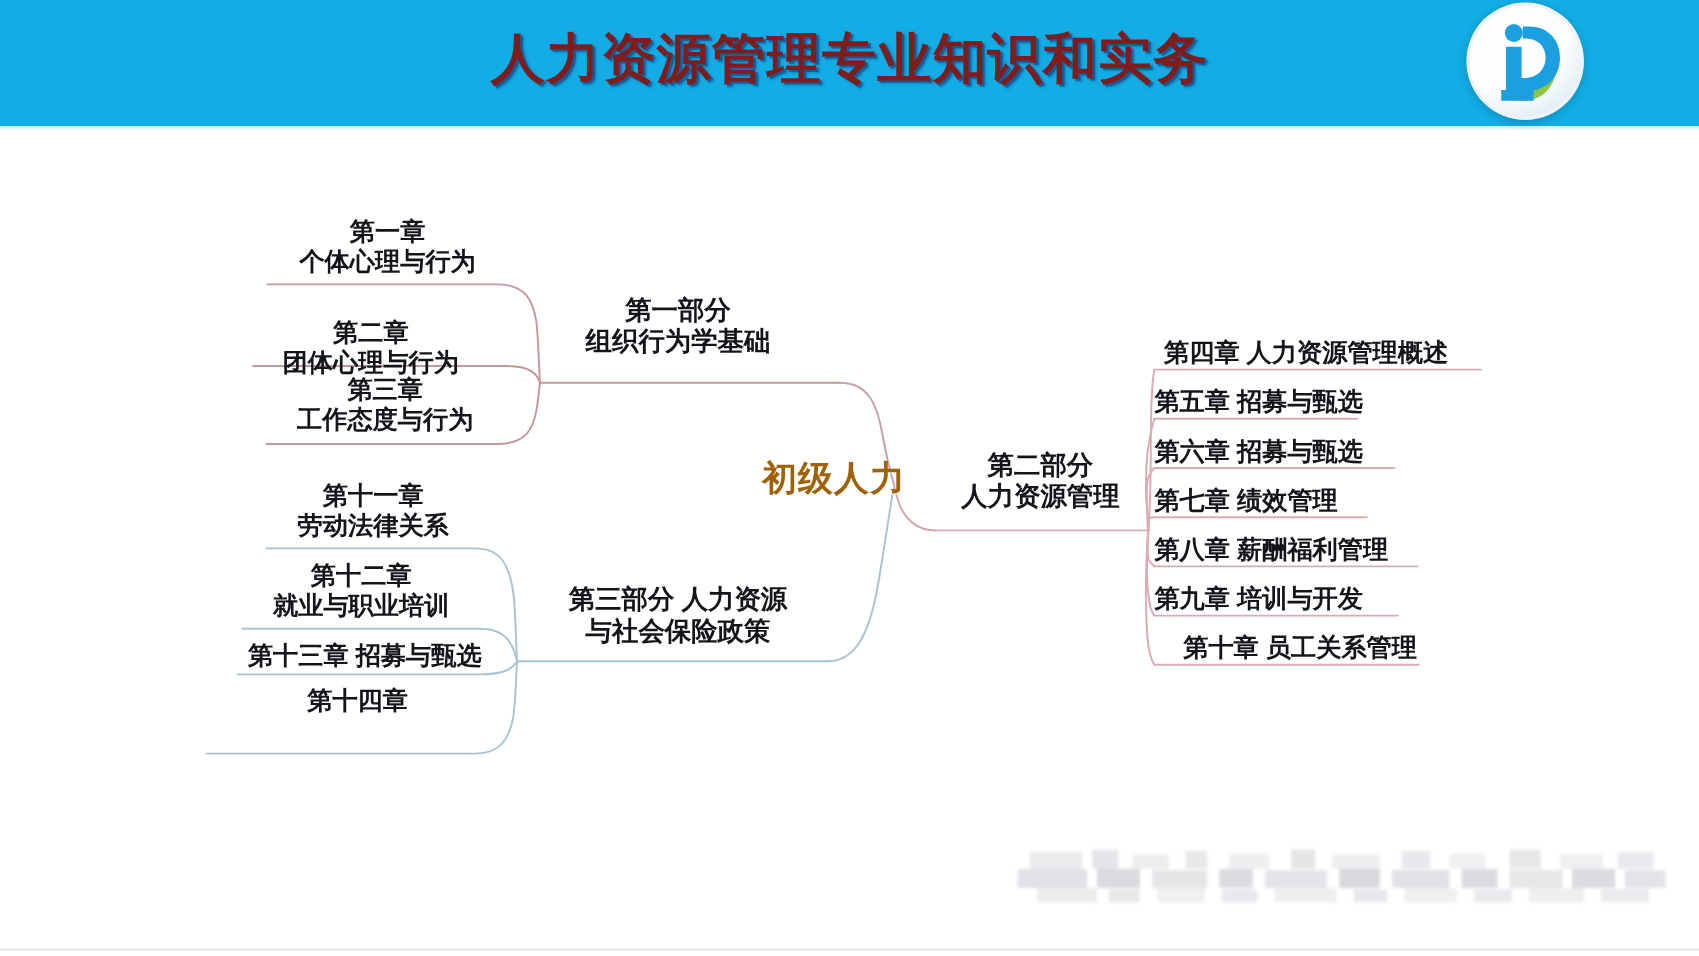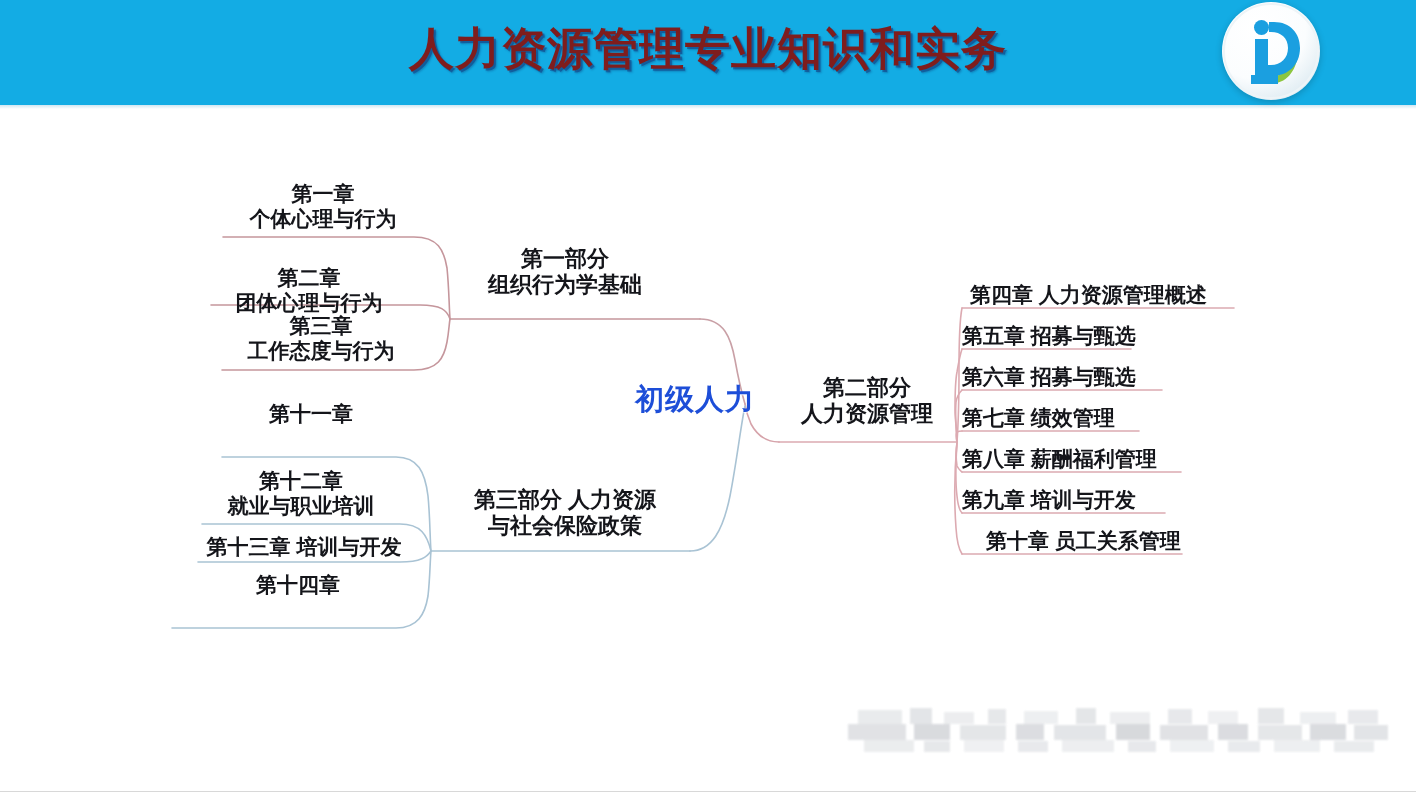--- a/index.html
+++ b/index.html
@@ -78,21 +78,21 @@
     white-space: nowrap;
   }
   .node.two-line { line-height: 1.18; }
   .node .ln { display: block; }
   .ch-left   { font-size: 21px; text-align: center; }
   .ch-right  { font-size: 21px; text-align: left; }
   .part      { font-size: 22px; text-align: center; }
   .center-node {
     font-size: 29px;
     font-weight: 700;
-    color: #1d4ed8;
+    color: #a16207;
     text-align: center;
     letter-spacing: 1px;
     text-shadow: 0 1px 1px rgba(255,255,255,0.9);
   }
 
   
   #watermark {
     position: absolute;
     left: 848px;
     top: 706px;
@@ -238,26 +238,27 @@
   <div class="node ch-right" style="left:962px; top:488px;">第九章 培训与开发</div>
   <div class="node ch-right" style="left:962px; top:529px;margin-left:24px;">第十章 员工关系管理</div>
 
   <div class="node part two-line" style="left:440px; top:487px; width:250px;">
     <span class="ln">第三部分 人力资源</span>
     <span class="ln">与社会保险政策</span>
   </div>
 
   <div class="node ch-left two-line" style="left:196px; top:402px; width:230px;">
     <span class="ln">第十一章</span>
+    <span class="ln">劳动法律关系</span>
   </div>
   <div class="node ch-left two-line" style="left:186px; top:469px; width:230px;">
     <span class="ln">第十二章</span>
     <span class="ln">就业与职业培训</span>
   </div>
-  <div class="node ch-left" style="left:198px; top:535px; width:212px; text-align:center;">第十三章 培训与开发</div>
+  <div class="node ch-left" style="left:198px; top:535px; width:212px; text-align:center;">第十三章 招募与甄选</div>
   <div class="node ch-left two-line" style="left:168px; top:573px; width:260px;">
     <span class="ln">第十四章</span>
   </div>
 
   <div id="watermark">
     <div class="blk" style="left:10px;  top:4px;  width:44px; height:14px; background:#e6e8ea;"></div>
     <div class="blk" style="left:62px;  top:2px;  width:22px; height:16px; background:#dfe1e4;"></div>
     <div class="blk" style="left:96px;  top:6px;  width:30px; height:12px; background:#e9ebed;"></div>
     <div class="blk" style="left:140px; top:3px;  width:18px; height:15px; background:#e2e4e7;"></div>
     <div class="blk" style="left:176px; top:5px;  width:34px; height:13px; background:#ebedef;"></div>

